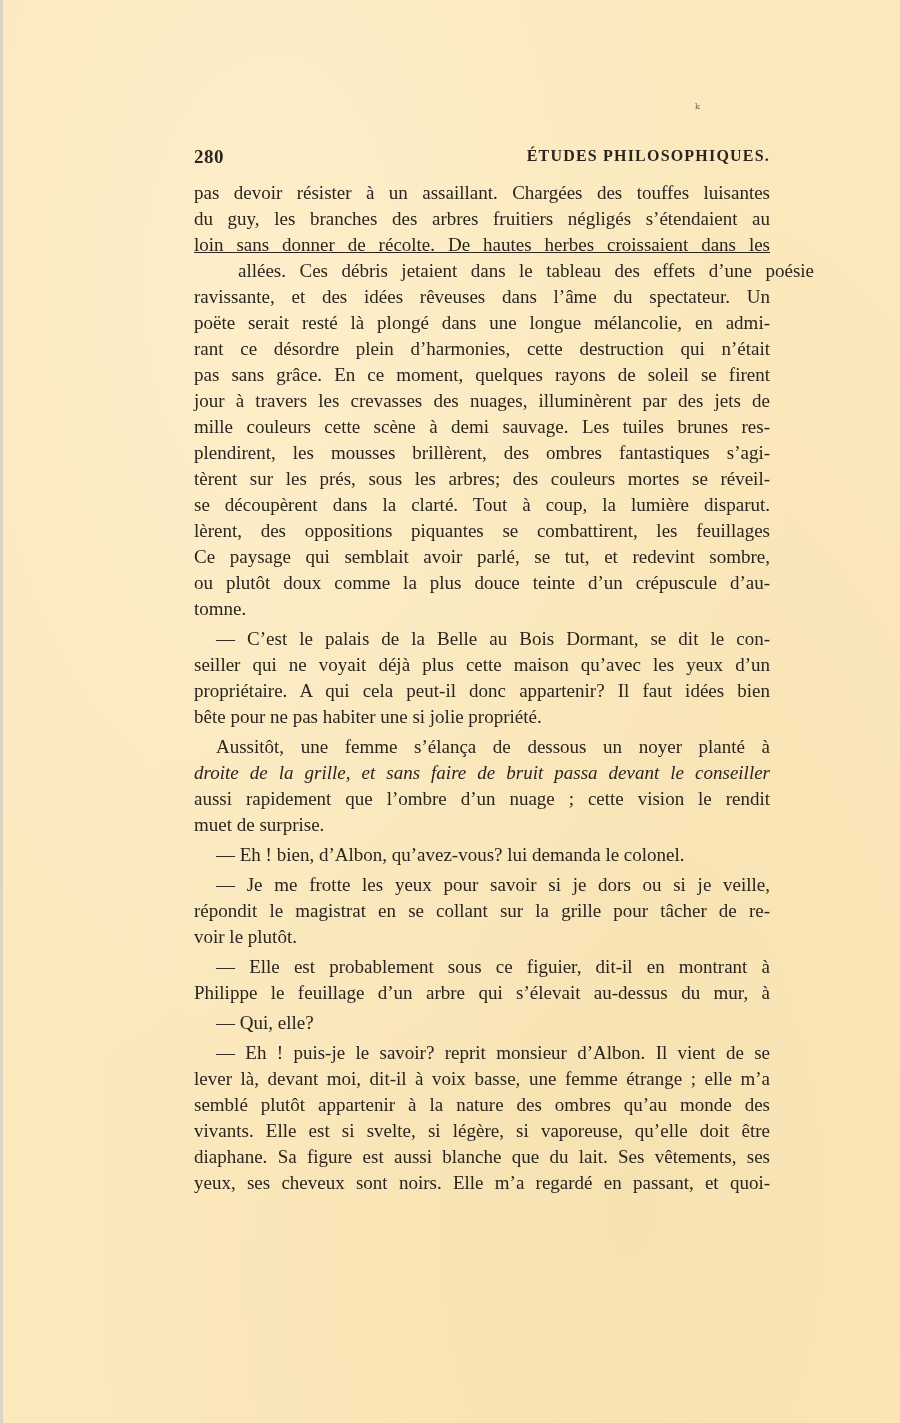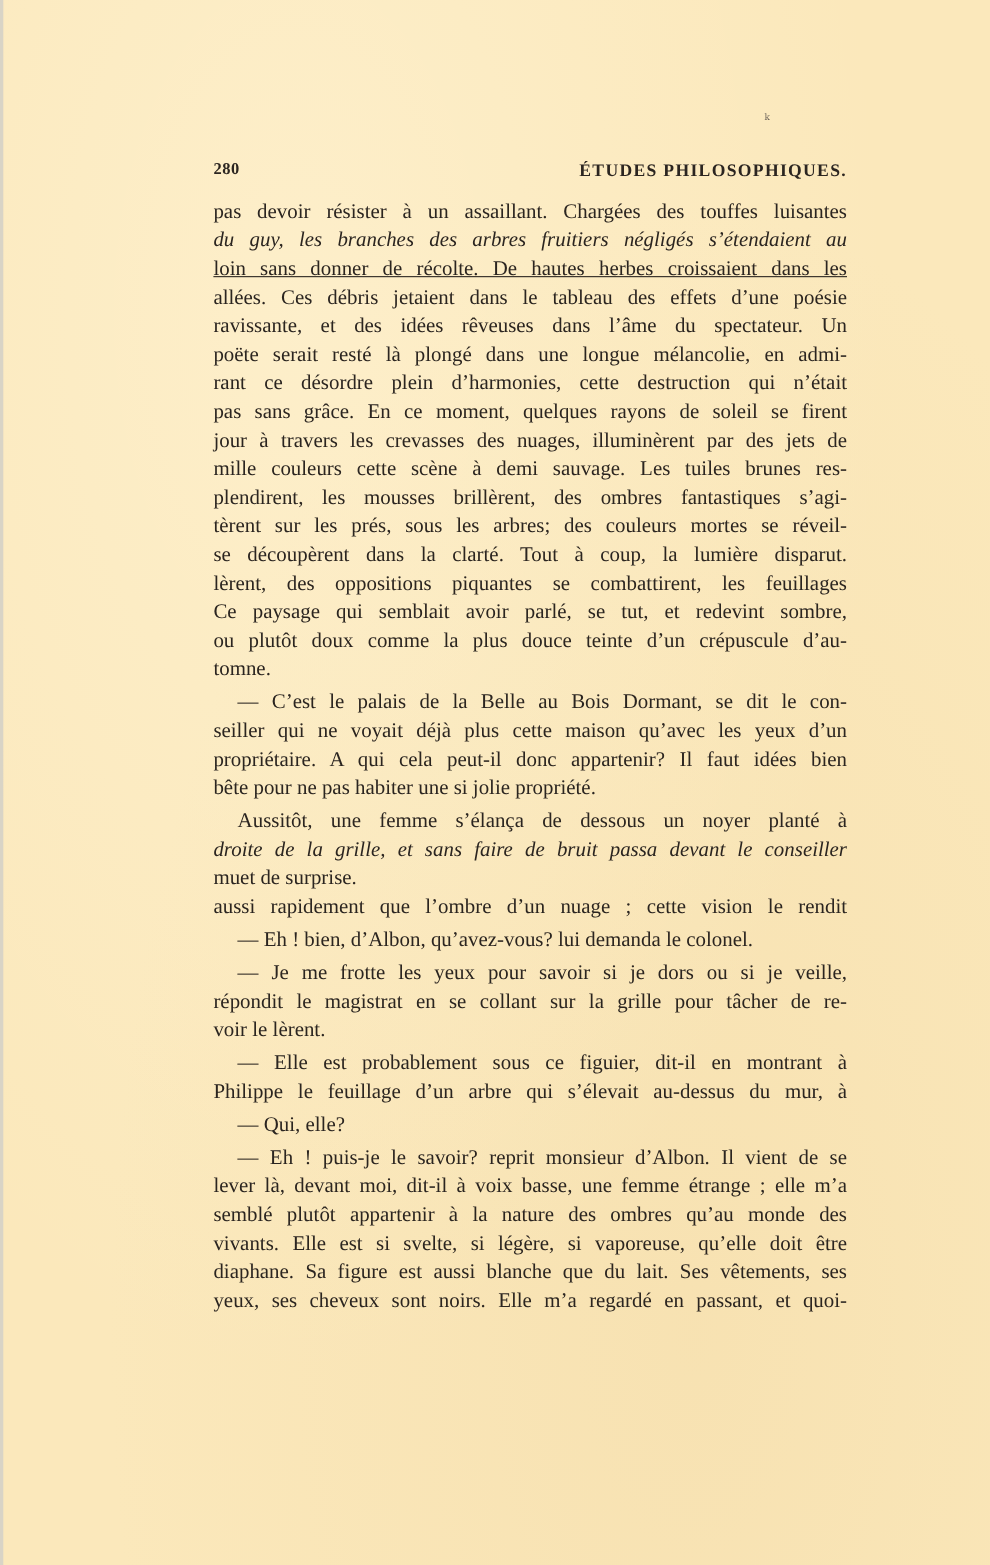--- a/index.html
+++ b/index.html
@@ -21,21 +21,21 @@
   }
   .corner-mark {
     position: absolute; left: 692px; top: 102px;
     font-size: 8px; color: #6b6258;
   }
   .running-head {
     position: absolute; left: 191px; top: 146px; width: 576px; height: 24px;
   }
   .folio {
     position: absolute; left: 0; top: 0;
-    font-family: "Liberation Serif", serif; font-weight: bold; font-size: 15px;
+    font-family: "Liberation Serif", serif; font-weight: bold; font-size: 19px;
     letter-spacing: 0.5px;
   }
   .head-title {
     position: absolute; left: 0; right: 0; top: 1px; text-align: right;
     font-family: "Liberation Serif", serif; font-weight: bold; font-size: 16px;
     letter-spacing: 1.2px; padding-left: 24px;
   }
   .body-text {
     position: absolute; left: 191px; top: 180px; width: 576px;
   }
@@ -59,23 +59,23 @@
   <span class="corner-mark">k</span>
 
   <div class="running-head">
     <span class="folio">280</span>
     <span class="head-title">ÉTUDES PHILOSOPHIQUES.</span>
   </div>
 
   <div class="body-text" id="body-text">
       <div class="paragraph">
         <span class="line" style="width: 576px; box-sizing: border-box;">pas devoir résister à un assaillant. Chargées des touffes luisantes</span>
-        <span class="line" style="width: 576px; box-sizing: border-box; font-style: italic;">du guy, les branches des arbres fruitiers négligés s’étendaient au</span>
+        <span class="line" style="width: 576px; box-sizing: border-box;">du guy, les branches des arbres fruitiers négligés s’étendaient au</span>
         <span class="line" style="width: 576px; box-sizing: border-box; text-decoration: underline;">loin sans donner de récolte. De hautes herbes croissaient dans les</span>
-        <span class="line" style="width: 576px; box-sizing: border-box;">allées. Ces débris jetaient dans le tableau des effets d’une poésie</span>
+        <span class="line" style="width: 576px; box-sizing: border-box; margin-left: 44px;">allées. Ces débris jetaient dans le tableau des effets d’une poésie</span>
         <span class="line" style="width: 576px; box-sizing: border-box;">ravissante, et des idées rêveuses dans l’âme du spectateur. Un</span>
         <span class="line" style="width: 576px; box-sizing: border-box;">poëte serait resté là plongé dans une longue mélancolie, en admi-</span>
         <span class="line" style="width: 576px; box-sizing: border-box;">rant ce désordre plein d’harmonies, cette destruction qui n’était</span>
         <span class="line" style="width: 576px; box-sizing: border-box;">pas sans grâce. En ce moment, quelques rayons de soleil se firent</span>
         <span class="line" style="width: 576px; box-sizing: border-box;">jour à travers les crevasses des nuages, illuminèrent par des jets de</span>
         <span class="line" style="width: 576px; box-sizing: border-box;">mille couleurs cette scène à demi sauvage. Les tuiles brunes res-</span>
         <span class="line" style="width: 576px; box-sizing: border-box;">plendirent, les mousses brillèrent, des ombres fantastiques s’agi-</span>
         <span class="line" style="width: 576px; box-sizing: border-box;">tèrent sur les prés, sous les arbres; des couleurs mortes se réveil-</span>
         <span class="line" style="width: 576px; box-sizing: border-box;">se découpèrent dans la clarté. Tout à coup, la lumière disparut.</span>
         <span class="line" style="width: 576px; box-sizing: border-box;">lèrent, des oppositions piquantes se combattirent, les feuillages</span>
@@ -87,32 +87,32 @@
       <div class="paragraph">
         <span class="line indent" style="width: 576px; box-sizing: border-box;">— C’est le palais de la Belle au Bois Dormant, se dit le con-</span>
         <span class="line" style="width: 576px; box-sizing: border-box;">seiller qui ne voyait déjà plus cette maison qu’avec les yeux d’un</span>
         <span class="line" style="width: 576px; box-sizing: border-box;">propriétaire. A qui cela peut-il donc appartenir? Il faut idées bien</span>
         <span class="line last" style="width: 576px; box-sizing: border-box;">bête pour ne pas habiter une si jolie propriété.</span>
       </div>
       <div class="para-gap"></div>
       <div class="paragraph">
         <span class="line indent" style="width: 576px; box-sizing: border-box;">Aussitôt, une femme s’élança de dessous un noyer planté à</span>
         <span class="line" style="width: 576px; box-sizing: border-box; font-style: italic;">droite de la grille, et sans faire de bruit passa devant le conseiller</span>
+        <span class="line" style="width: 576px; box-sizing: border-box;">aussi rapidement que l’ombre d’un nuage ; cette vision le rendit</span>
         <span class="line last" style="width: 576px; box-sizing: border-box;">muet de surprise.</span>
-        <span class="line" style="width: 576px; box-sizing: border-box;">aussi rapidement que l’ombre d’un nuage ; cette vision le rendit</span>
       </div>
       <div class="para-gap"></div>
       <div class="paragraph">
         <span class="line last indent" style="width: 576px; box-sizing: border-box;">— Eh ! bien, d’Albon, qu’avez-vous? lui demanda le colonel.</span>
       </div>
       <div class="para-gap"></div>
       <div class="paragraph">
         <span class="line indent" style="width: 576px; box-sizing: border-box;">— Je me frotte les yeux pour savoir si je dors ou si je veille,</span>
         <span class="line" style="width: 576px; box-sizing: border-box;">répondit le magistrat en se collant sur la grille pour tâcher de re-</span>
-        <span class="line last" style="width: 576px; box-sizing: border-box;">voir le lèrent.</span>
+        <span class="line last" style="width: 576px; box-sizing: border-box;">voir le plutôt.</span>
       </div>
       <div class="para-gap"></div>
       <div class="paragraph">
         <span class="line indent" style="width: 576px; box-sizing: border-box;">— Elle est probablement sous ce figuier, dit-il en montrant à</span>
         <span class="line" style="width: 576px; box-sizing: border-box;">Philippe le feuillage d’un arbre qui s’élevait au-dessus du mur, à</span>
       </div>
       <div class="para-gap"></div>
       <div class="paragraph">
         <span class="line last indent" style="width: 576px; box-sizing: border-box;">— Qui, elle?</span>
       </div>

